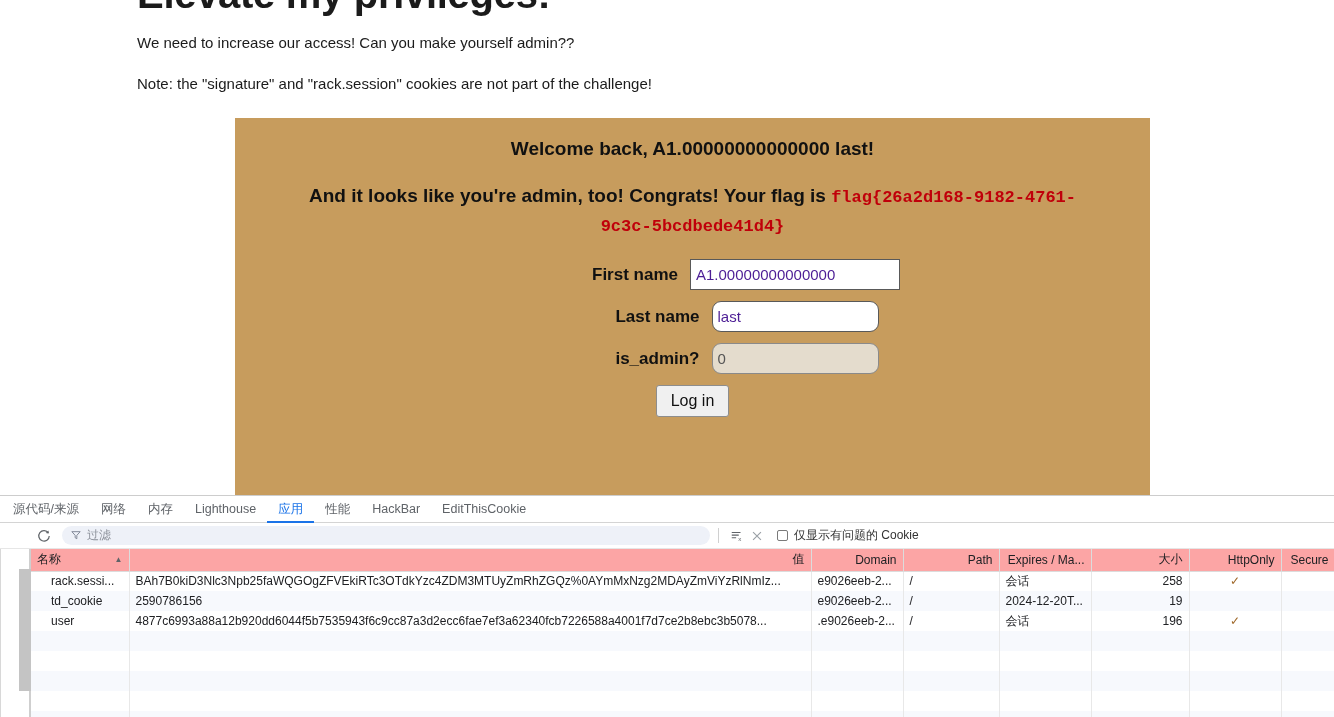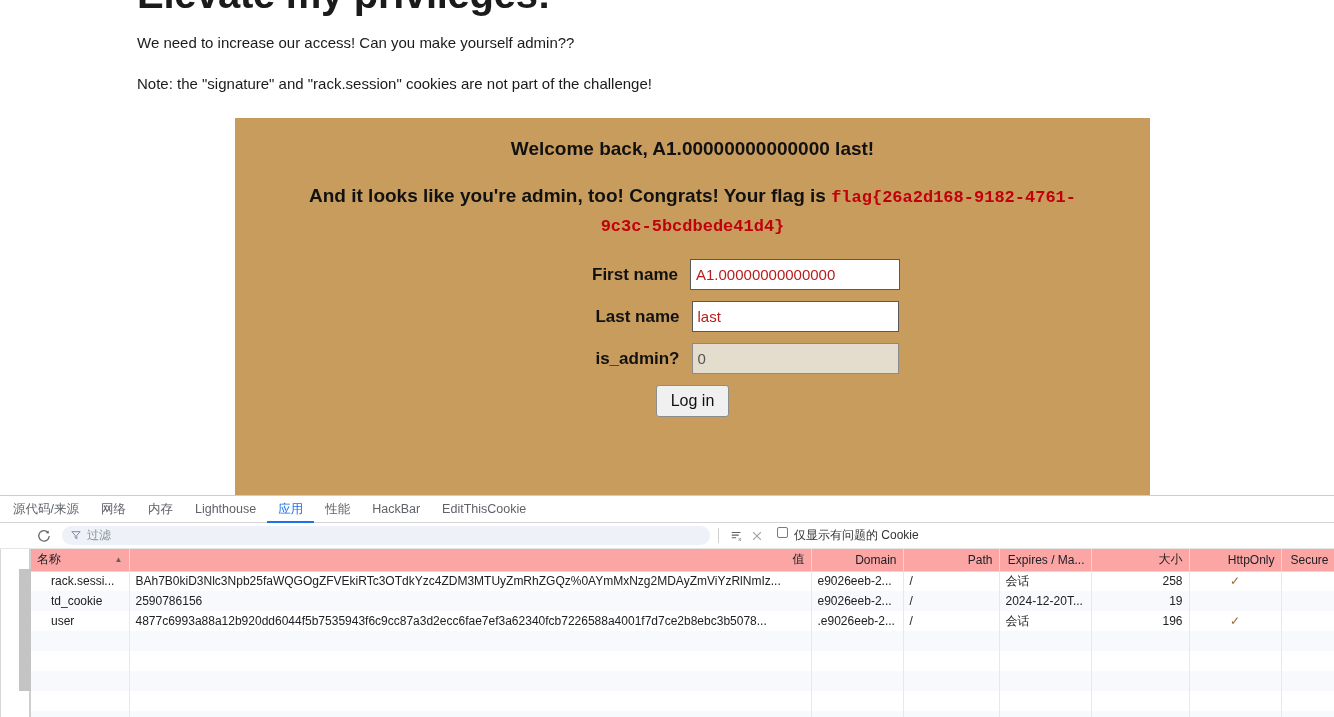--- a/index.html
+++ b/index.html
@@ -58,28 +58,28 @@
   .form-row {
     display: flex; align-items: center; justify-content: center;
     margin-bottom: 11px;
   }
   .form-label {
     width: 205px; text-align: right; padding-right: 12px;
     font-size: 17px; font-weight: 700; color: #111;
   }
   .form-input {
     width: 210px; height: 31px;
-    font-size: 15px; color: #b91c1c;
+    font-size: 15px; color: #4c1d95;
     background: #ffffff;
     border: 1px solid #595959;
     padding: 2px 5px;
     font-family: "Liberation Sans", sans-serif;
     outline: none;
   }
-  .form-input.wide { width: 207px; }
+  .form-input.wide { width: 167px; border-radius: 9px; }
   .form-input.readonly {
     background: #e4dccd; color: #555; border-color: #8a8a8a;
   }
   .btn-row { display: flex; justify-content: center; }
   .btn {
     background: #f0f0f0;
     border: 1px solid #8d8d8d;
     border-radius: 3px;
     padding: 6px 14px;
     font-size: 16px; color: #111;
@@ -127,21 +127,21 @@
     display: flex; align-items: center;
     margin-left: 8px; width: 648px; height: 19px;
     background: #eef1f8; border-radius: 10px;
     padding: 0 9px; gap: 6px;
   }
   .filter-placeholder { color: #8a8f98; font-size: 12px; }
   .tb-sep {
     width: 1px; height: 15px; background: #d0d0d0; margin: 0 8px;
   }
   .chk-wrap {
-    display: flex; gap: 6px;
+    display: flex; align-items: center; gap: 6px;
     margin-left: 10px; cursor: pointer;
   }
   .chk {
     width: 11px; height: 11px;
     border: 1px solid #7a7a7a; border-radius: 2px;
     background: #fff;
   }
   .chk-label { font-size: 12px; color: #333; white-space: nowrap; }
 
   .dt-body {

